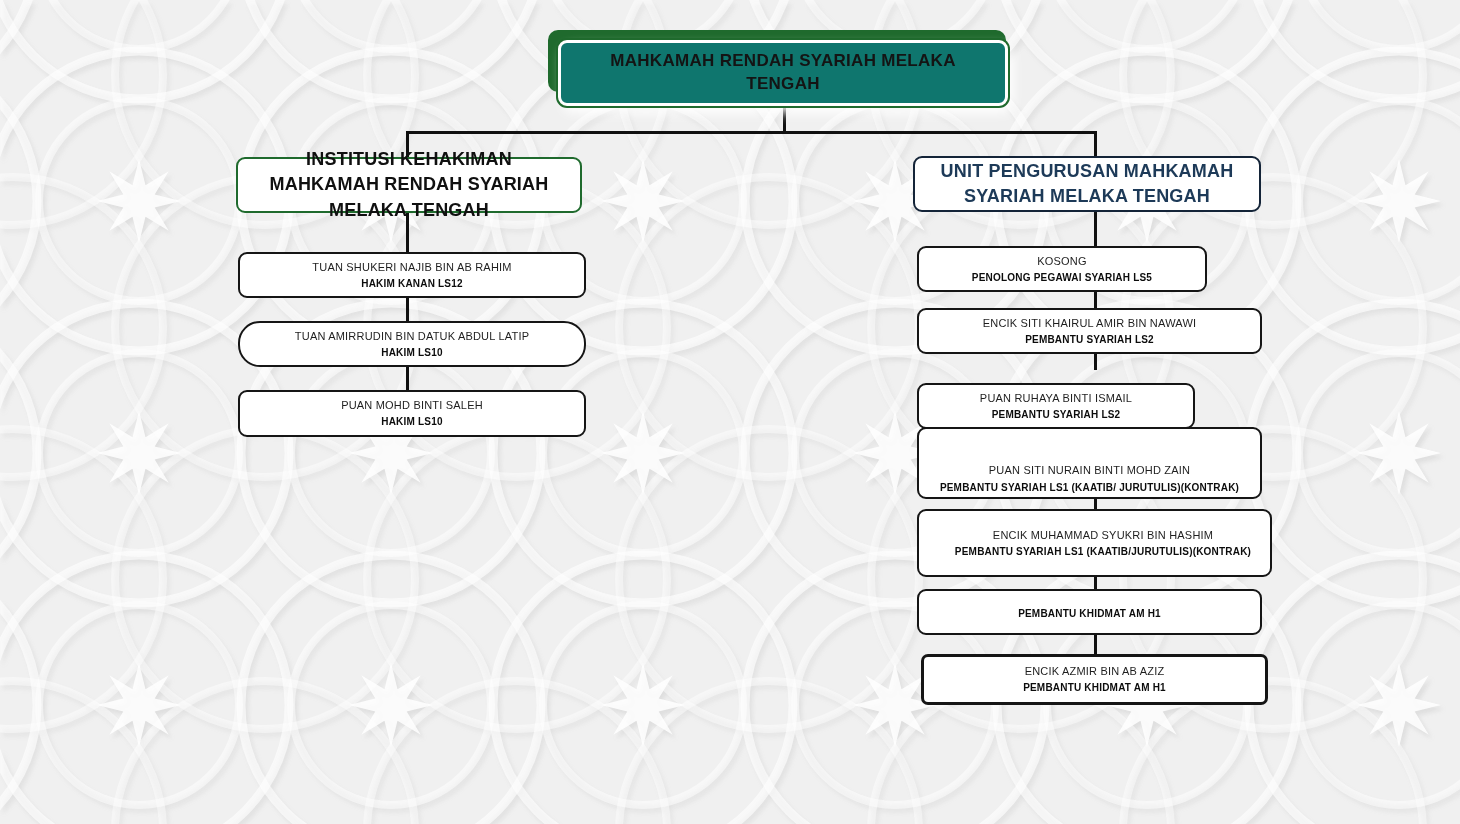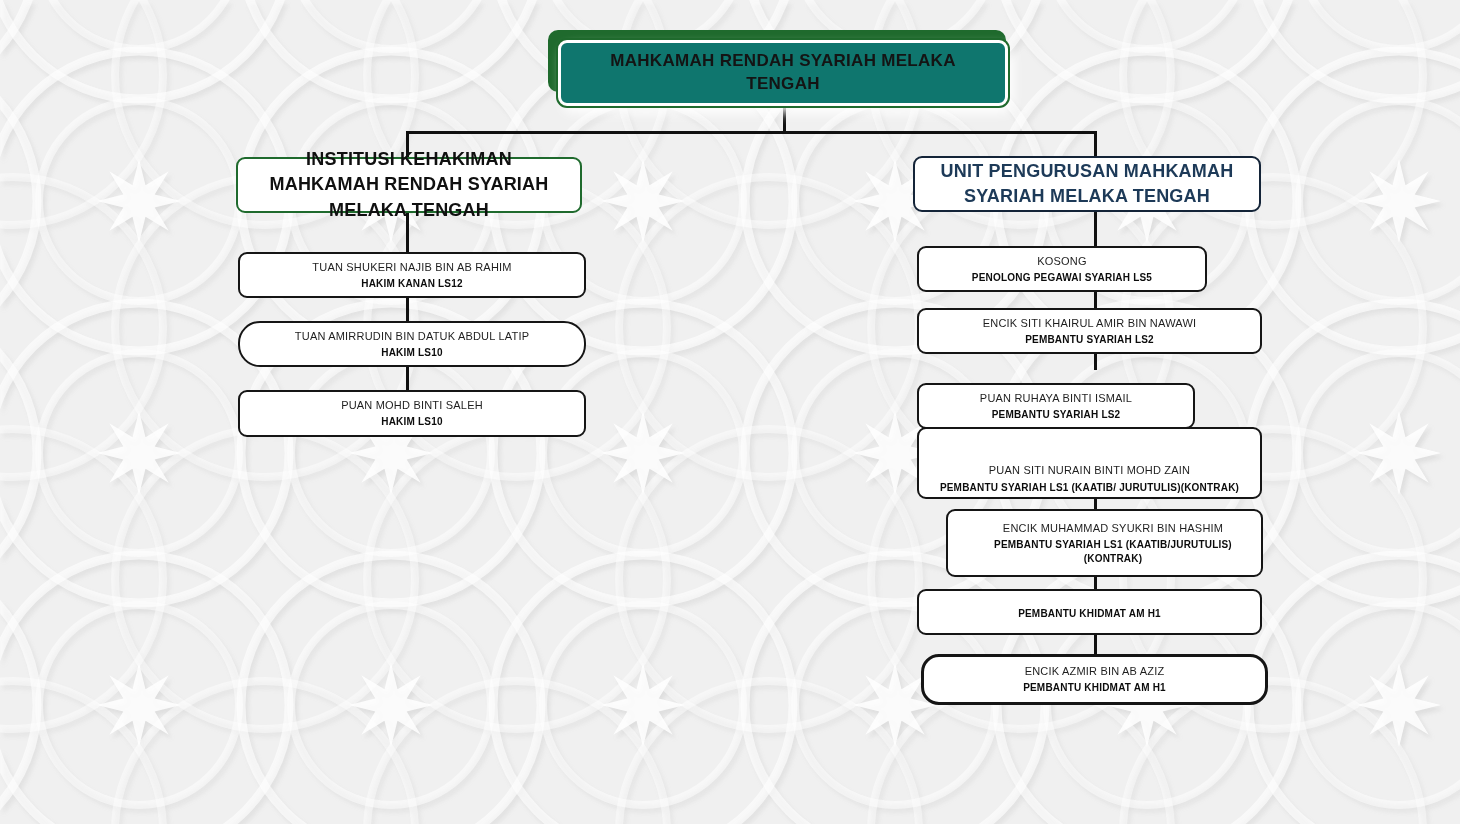--- a/index.html
+++ b/index.html
@@ -22,21 +22,21 @@
 
   
   .node {
     position: absolute; z-index: 2; box-sizing: border-box;
     background: #ffffff; border: 2px solid #151515; border-radius: 9px;
     display: flex; flex-direction: column; justify-content: center;
     text-align: center; padding: 3px 10px;
   }
   .member-name { font-size: 11px; line-height: 1.3; color: #1e1e1e; letter-spacing: .2px; }
   .member-title { font-size: 10px; line-height: 1.35; font-weight: 700; color: #0c0c0c; margin-top: 3px; letter-spacing: .2px; }
-  .thick { border-width: 3px; border-radius: 18px; }
+  .thick { border-width: 3px; border-radius: 7px; }
 
   .header-node {
     font-weight: 700; font-size: 18px; line-height: 1.4; letter-spacing: .2px;
     padding: 8px 16px;
   }
   .green-header { border-color: var(--green, #1f6a2d); color: #101010; }
   .navy-header  { border-color: var(--navy, #142438); color: var(--navy_text, #1d3a58); }
 
   
   .root-wrap { position: absolute; left: 548px; top: 30px; width: 470px; height: 78px; z-index: 2; }
@@ -170,21 +170,21 @@
     <div class="member-title">PEMBANTU SYARIAH LS2</div>
   </div>
   <div class="node" style="left:917px; top:368px; width:278px; height:46px;margin-top:15px;">
     <div class="member-name">PUAN RUHAYA BINTI ISMAIL</div>
     <div class="member-title">PEMBANTU SYARIAH LS2</div>
   </div>
   <div class="node" style="left:917px; top:427px; width:345px; height:72px;justify-content:flex-end;">
     <div class="member-name">PUAN SITI NURAIN BINTI MOHD ZAIN</div>
     <div class="member-title">PEMBANTU SYARIAH LS1 (KAATIB/ JURUTULIS)(KONTRAK)</div>
   </div>
-  <div class="node" style="left:946px; top:509px; width:317px; height:68px;padding-left:27px;">
+  <div class="node" style="left:917px; top:509px; width:355px; height:68px;padding-left:27px;">
     <div class="member-name">ENCIK MUHAMMAD SYUKRI BIN HASHIM</div>
     <div class="member-title">PEMBANTU SYARIAH LS1 (KAATIB/JURUTULIS)(KONTRAK)</div>
   </div>
   <div class="node" style="left:917px; top:589px; width:345px; height:46px;">
     <div class="member-title">PEMBANTU KHIDMAT AM H1</div>
   </div>
   <div class="node thick" style="left:921px; top:654px; width:347px; height:51px;">
     <div class="member-name">ENCIK AZMIR BIN AB AZIZ</div>
     <div class="member-title">PEMBANTU KHIDMAT AM H1</div>
   </div>

